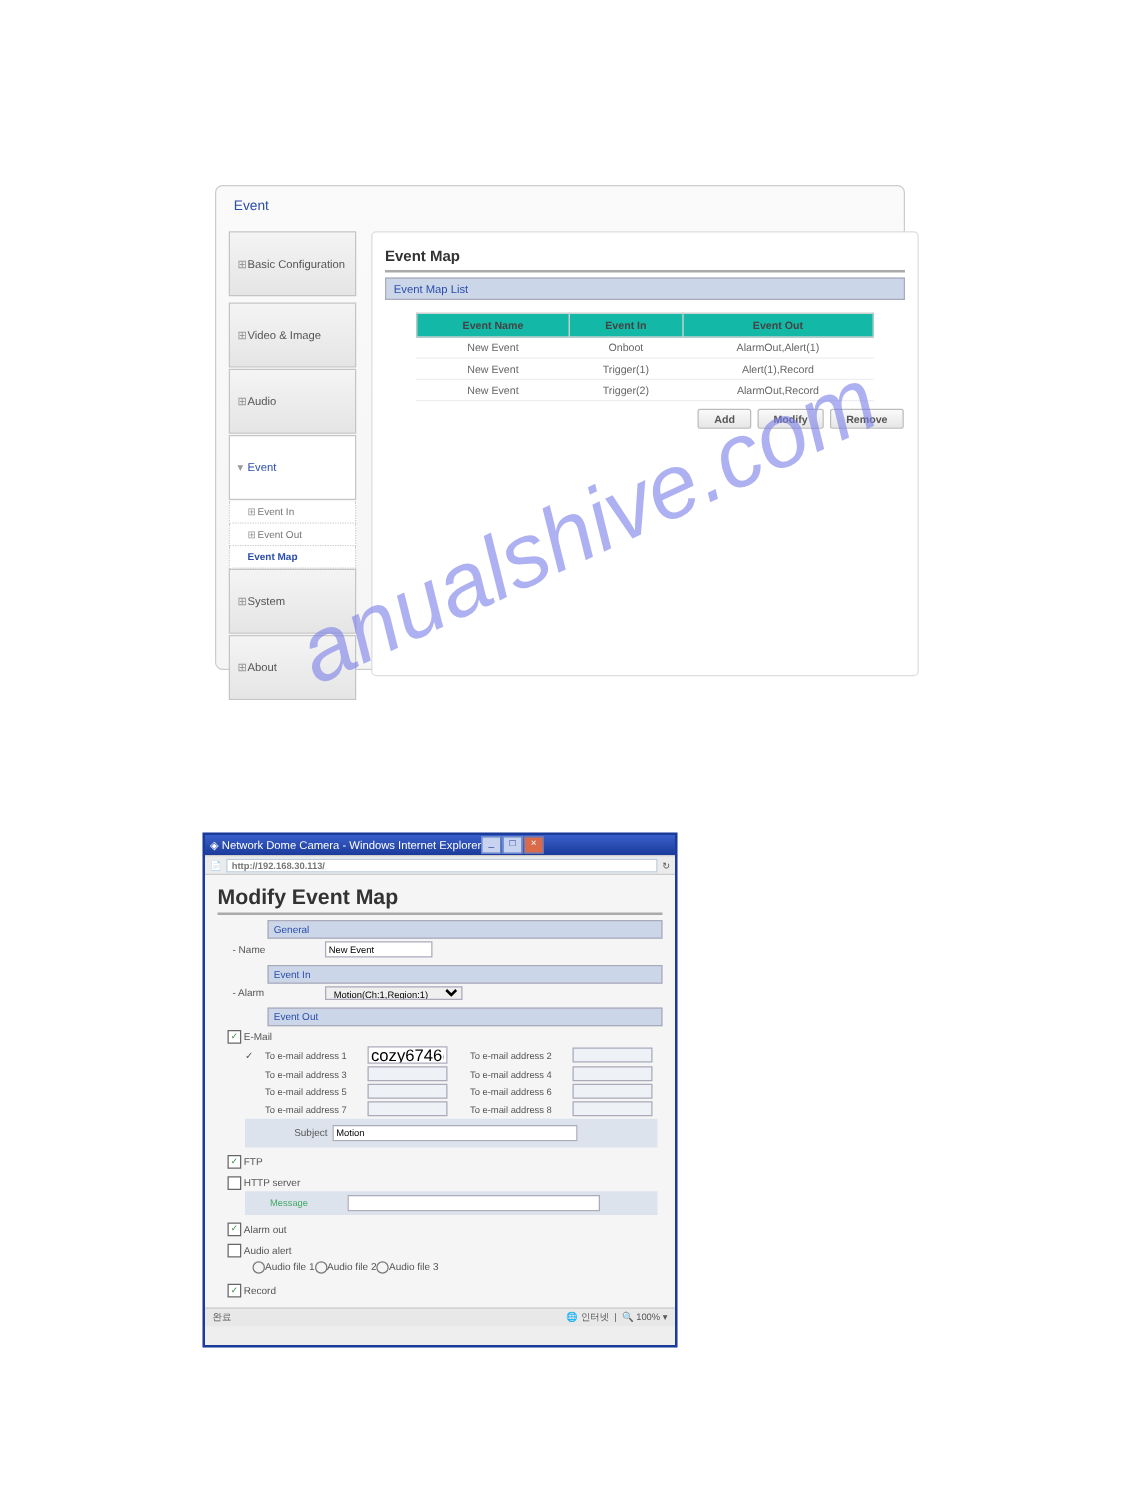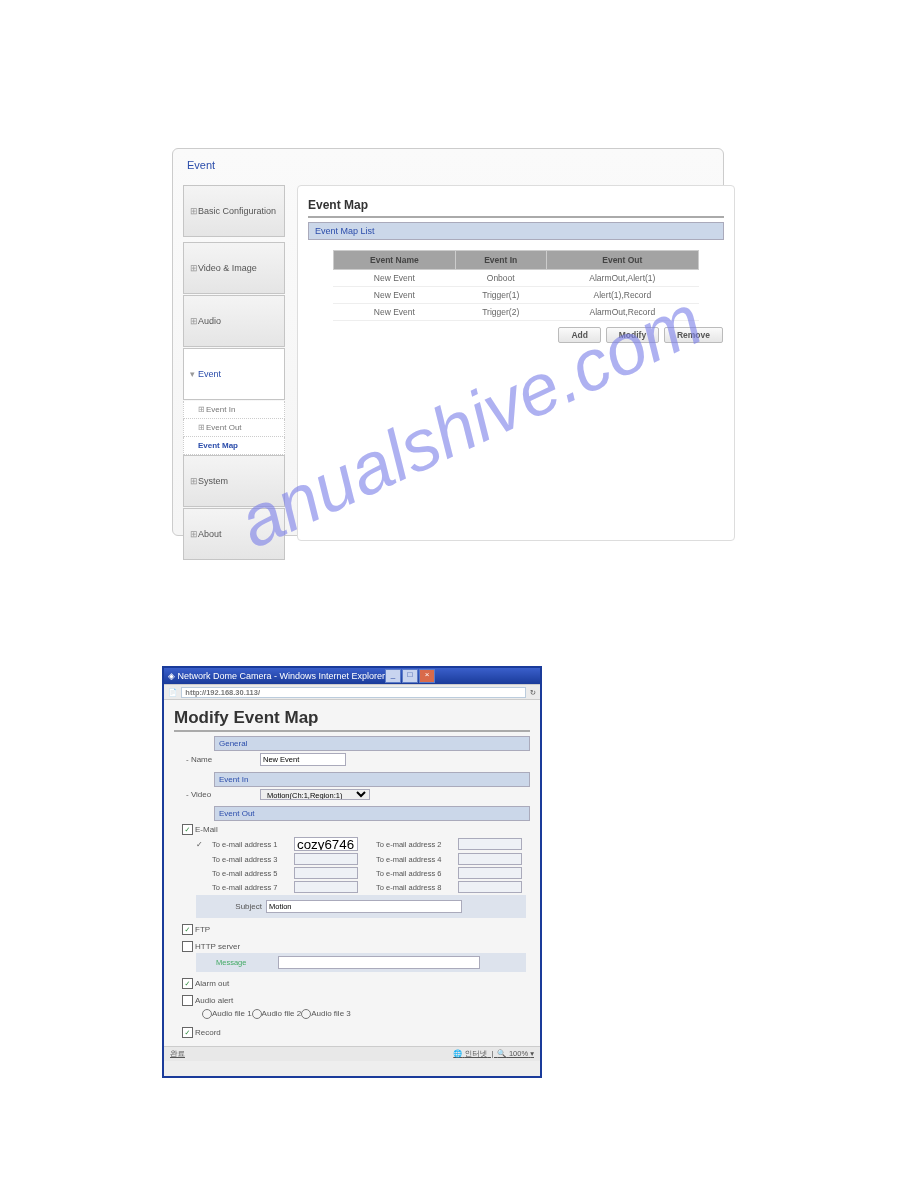--- a/index.html
+++ b/index.html
@@ -96,21 +96,21 @@
   padding: 3px 6px;
   color: #2b4dab;
 }
 .tbl {
   width: 88%;
   margin: 10px auto 0 auto;
   border-collapse: collapse;
   font-size: 8.5px;
 }
 .tbl th {
-  background: #a3a3a3;
+  background: #14b8a6;
   border: 1px solid #ccc;
   padding: 4px;
   color: #444;
   font-weight: bold;
 }
 .tbl td {
   border-bottom: 1px solid #eee;
   padding: 3px;
   text-align: center;
   color: #666;
@@ -293,21 +293,20 @@
 .statusbar {
   height: 14px;
   background: #e8e8e8;
   border-top: 1px solid #ccc;
   display: flex;
   align-items: center;
   justify-content: space-between;
   padding: 0 6px;
   font-size: 7.5px;
   color: #555;
-  text-decoration: underline;
 }
 </style>
 </head>
 <body>
 
 <div class="page">
 
 <div class="panel1">
   <div class="panel1-title">Event</div>
 
@@ -383,21 +382,21 @@
     <h2>Modify Event Map</h2>
 
     <div class="section-hdr">General</div>
     <div class="formrow">
       <span class="lbl">- Name</span>
       <input type="text" style="width: 80px;" value="New Event">
     </div>
 
     <div class="section-hdr">Event In</div>
     <div class="formrow">
-      <span class="lbl">- Video</span>
+      <span class="lbl">- Alarm</span>
       <select style="width:110px"><option>Motion(Ch:1,Region:1)</option></select>
     </div>
 
     <div class="section-hdr">Event Out</div>
 
     <div class="chklist">
       <div class="chkitem">
         <span class="chk">✓</span>
         <span>E-Mail</span>
       </div>

